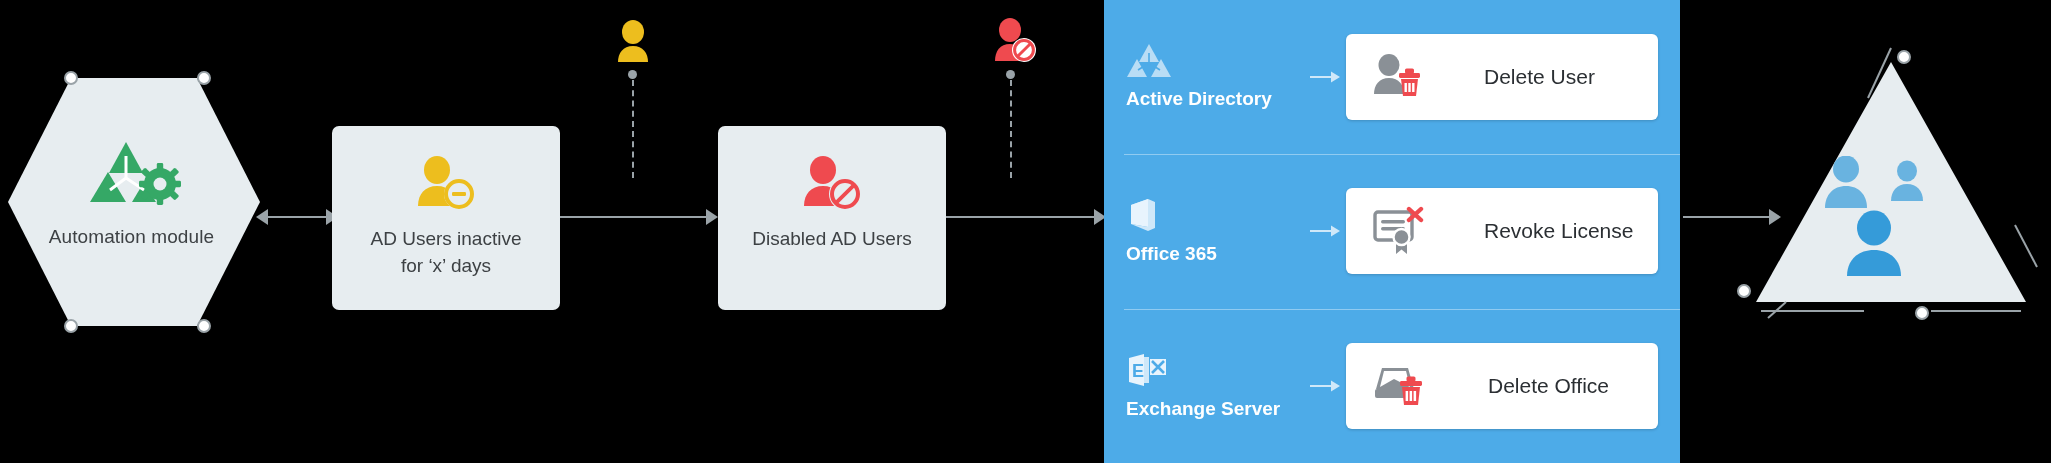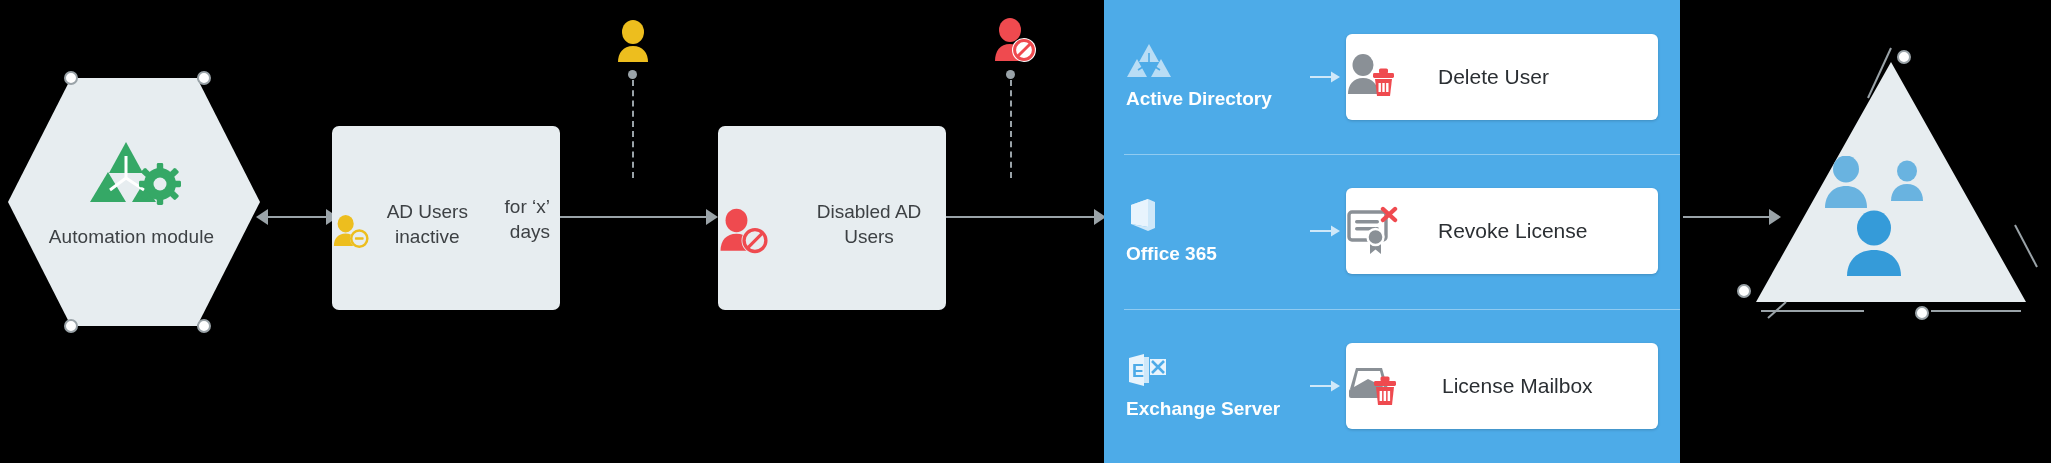--- a/index.html
+++ b/index.html
@@ -33,21 +33,21 @@
     width:96px;height:66px;
   }
   .handle{
     position:absolute;width:14px;height:14px;border-radius:50%;
     background:#ffffff;border:2px solid #9aa3a8;box-sizing:border-box;
   }
 
   
   .procbox{
     background:#e7edf0;border-radius:7px;
-    display:flex;align-items:center;justify-content:flex-start;
+    display:flex;flex-direction:column;align-items:center;justify-content:flex-start;
   }
   .procbox .pico{margin-top:30px;}
   .procbox .ptext{
     margin-top:12px;text-align:center;font-size:19px;color:#3d4144;line-height:1.34;
     padding:0 10px;
   }
 
   
   .arrowline{position:absolute;height:2px;background:#9aa3a8;}
   .arrowhead-r{
@@ -85,21 +85,21 @@
   }
   .svcname{
     color:#ffffff;font-size:19px;font-weight:bold;margin-top:10px;white-space:nowrap;
   }
   .svcarrow{
     width:42px;display:flex;align-items:center;justify-content:center;
   }
   .card{
     flex:1;margin-right:22px;background:#ffffff;border-radius:6px;height:86px;
     box-shadow:0 1px 3px rgba(0,0,0,.18);
-    display:flex;align-items:center;box-sizing:border-box;
+    display:flex;align-items:center;padding-left:26px;box-sizing:border-box;gap:20px;
   }
   .card .cardlabel{
     margin-left:40px;font-size:21px;color:#2b2f33;white-space:nowrap;
   }
 
   
   #triNode{left:1756px;top:62px;width:270px;height:240px;}
   #triNode .trishape{
     position:absolute;left:0;top:0;width:270px;height:240px;
     background:#e7edf0;
@@ -169,21 +169,21 @@
     </svg>
     <div class="dashdot" style="left:15px;top:50px;"></div>
     <div class="dashline" style="left:19px;top:60px;height:98px;"></div>
   </div>
 
   <div class="abs" style="left:560px;top:208px;width:160px;height:18px;">
     <div class="arrowline" style="left:0;top:8px;width:148px;"></div>
     <div class="arrowhead-r" style="left:146px;top:1px;"></div>
   </div>
 
-  <div class="abs procbox" id="box2" style="left:718px;top:126px;width:228px;height:184px;gap:22px;">
+  <div class="abs procbox" id="box2" style="left:718px;top:126px;width:228px;height:184px;">
     <svg class="pico" width="62" height="58" viewBox="0 0 62 58">
       <ellipse cx="22" cy="14" rx="13" ry="14" fill="#ef4a4f"></ellipse>
       <path d="M22,30 C10,30 3,38 3,50 L41,50 C41,38 34,30 22,30 Z" fill="#ef4a4f"></path>
       <circle cx="44" cy="38" r="16" fill="#e7edf0"></circle>
       <circle cx="44" cy="38" r="13" fill="none" stroke="#ef4a4f" stroke-width="4"></circle>
       <rect x="42.1" y="25.5" width="3.8" height="25" rx="1.6" fill="#ef4a4f" transform="rotate(45 44 38)"></rect>
     </svg>
     <div class="ptext">Disabled AD Users</div>
   </div>
 
@@ -294,21 +294,21 @@
           <rect x="3" y="26" width="40" height="9" rx="2" fill="#8a9096"></rect>
           <rect x="28" y="18" width="22" height="5" rx="1.4" fill="#ef4a4f"></rect>
           <rect x="34.5" y="13.5" width="9" height="5" rx="1.6" fill="#ef4a4f"></rect>
           <path d="M30,24 L48,24 L46,42 L32,42 Z" fill="#ef4a4f"></path>
           <g fill="#ffffff">
             <rect x="33.6" y="28" width="2.5" height="10"></rect>
             <rect x="37.6" y="28" width="2.5" height="10"></rect>
             <rect x="41.6" y="28" width="2.5" height="10"></rect>
           </g>
         </svg>
-        <div class="cardlabel">License Mailbox</div>
+        <div class="cardlabel">Delete Office</div>
       </div>
     </div>
   </div>
 
   <div class="abs" style="left:1683px;top:208px;width:100px;height:18px;">
     <div class="arrowline" style="left:0;top:8px;width:88px;"></div>
     <div class="arrowhead-r" style="left:86px;top:1px;"></div>
   </div>
 
   <div class="abs" id="triNode">

